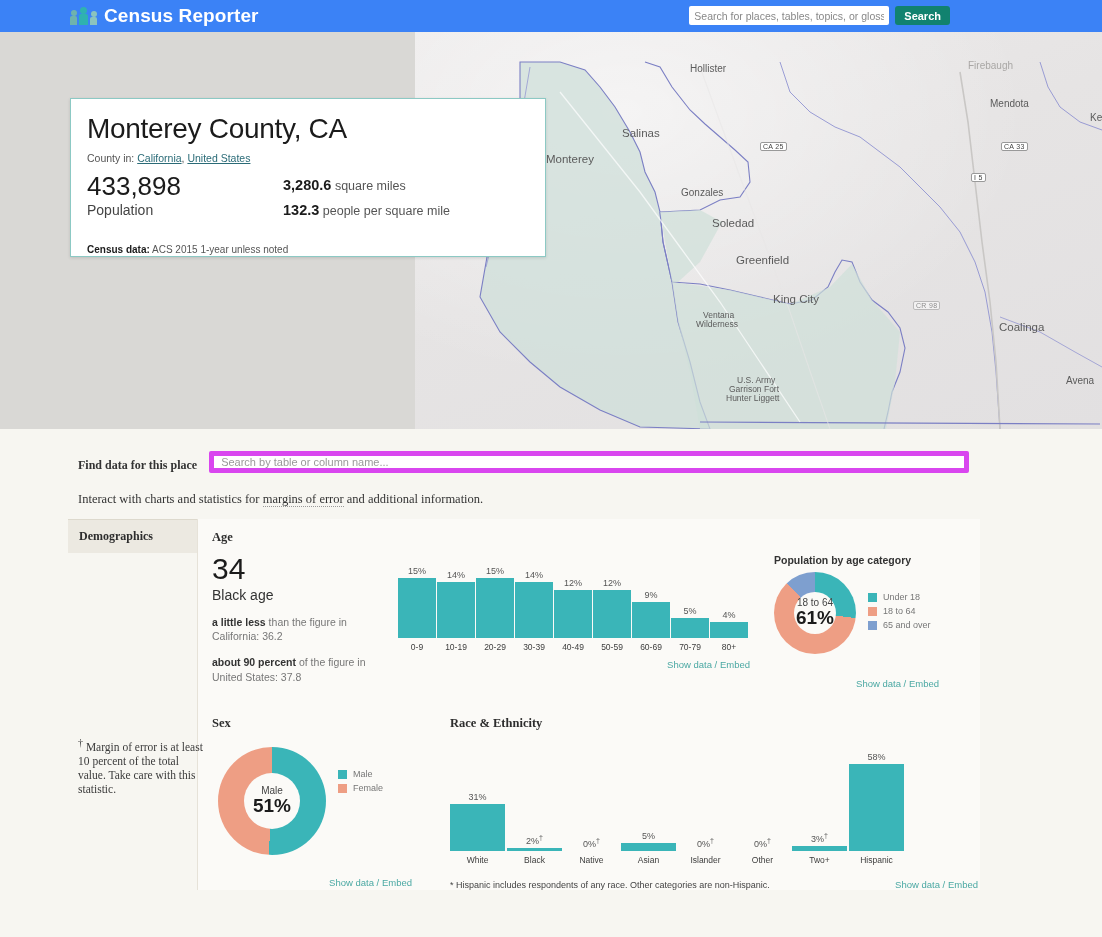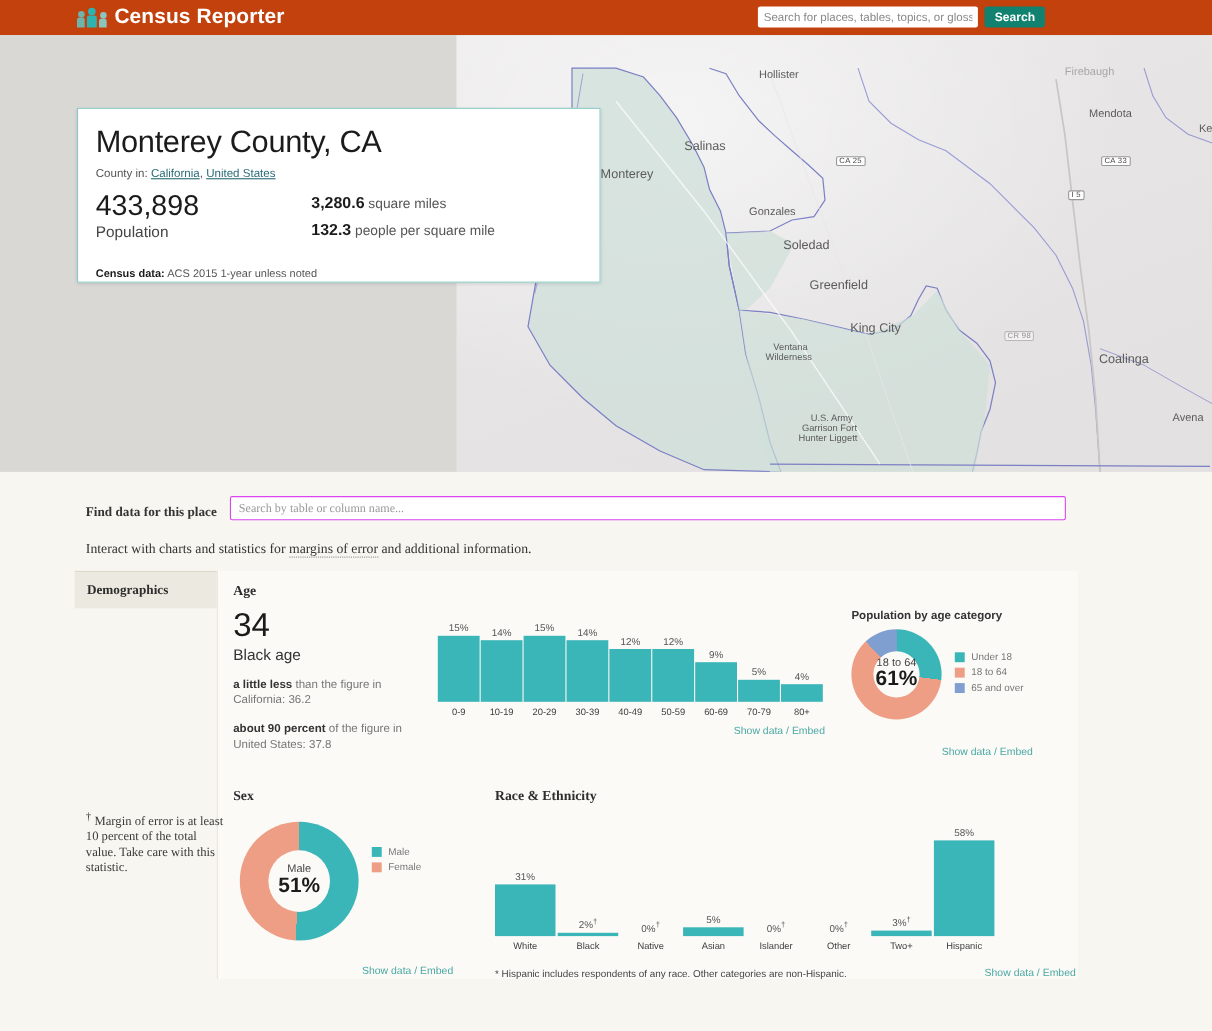--- a/index.html
+++ b/index.html
@@ -7,21 +7,21 @@
   body {
     width: 1102px; height: 937px;
     font-family: "Liberation Sans", sans-serif;
     background: #ffffff;
     overflow: hidden;
     color: #333;
   }
 
   
   .topbar {
-    height: 32px; background: #c2410c;
+    height: 32px; background: #3b82f6;
     display: flex; align-items: center;
     padding: 0 14px;
     position: relative;
   }
   .brand { display: flex; align-items: center; margin-left: 56px; gap: 7px; }
   .brand-logo { display: flex; align-items: flex-end; gap: 2px; height: 17px; }
   .fig { position: relative; width: 7px; }
   .fig .head { width: 6px; height: 6px; border-radius: 50%; display:block; margin: 0 auto; }
   .fig .body { width: 7px; border-radius: 2px 2px 0 0; display:block; }
   .fig.a .head, .fig.a .body { background: #6fb3ad; }
@@ -83,23 +83,23 @@
   .hwy {
     position: absolute; font-size: 7px; color: #444; background: #fff;
     border: 1px solid #999; border-radius: 2px; padding: 0 2px; letter-spacing: .3px;
   }
 
   
   .lower { background: #f7f6f1; height: 508px; position: relative; }
   .find-row { display: flex; align-items: flex-end; padding: 22px 0 0 78px; }
   .find-label { font-size: 12px; font-weight: 700; color: #333; font-family: "Liberation Serif", serif; }
   .find-input {
-    margin-left: 12px; width: 760px; height: 22px; border: 1px solid #d946ef;
+    margin-left: 12px; width: 760px; height: 22px; border: 5px solid #d946ef;
     background: #fff; border-radius: 2px; font-size: 11px; color: #666;
-    padding: 0 7px; font-family: Liberation Serif, serif;
+    padding: 0 7px; font-family: Liberation Sans, sans-serif;
   }
   .find-input::placeholder { color: #999; }
   .interact-note {
     font-size: 12.5px; color: #333; padding: 19px 0 0 78px;
     font-family: "Liberation Serif", serif;
   }
   .dotted { border-bottom: 1px dotted #999; }
 
   .panel { display: flex; margin: 12px 0 0 68px; width: 912px; }
   .side {

